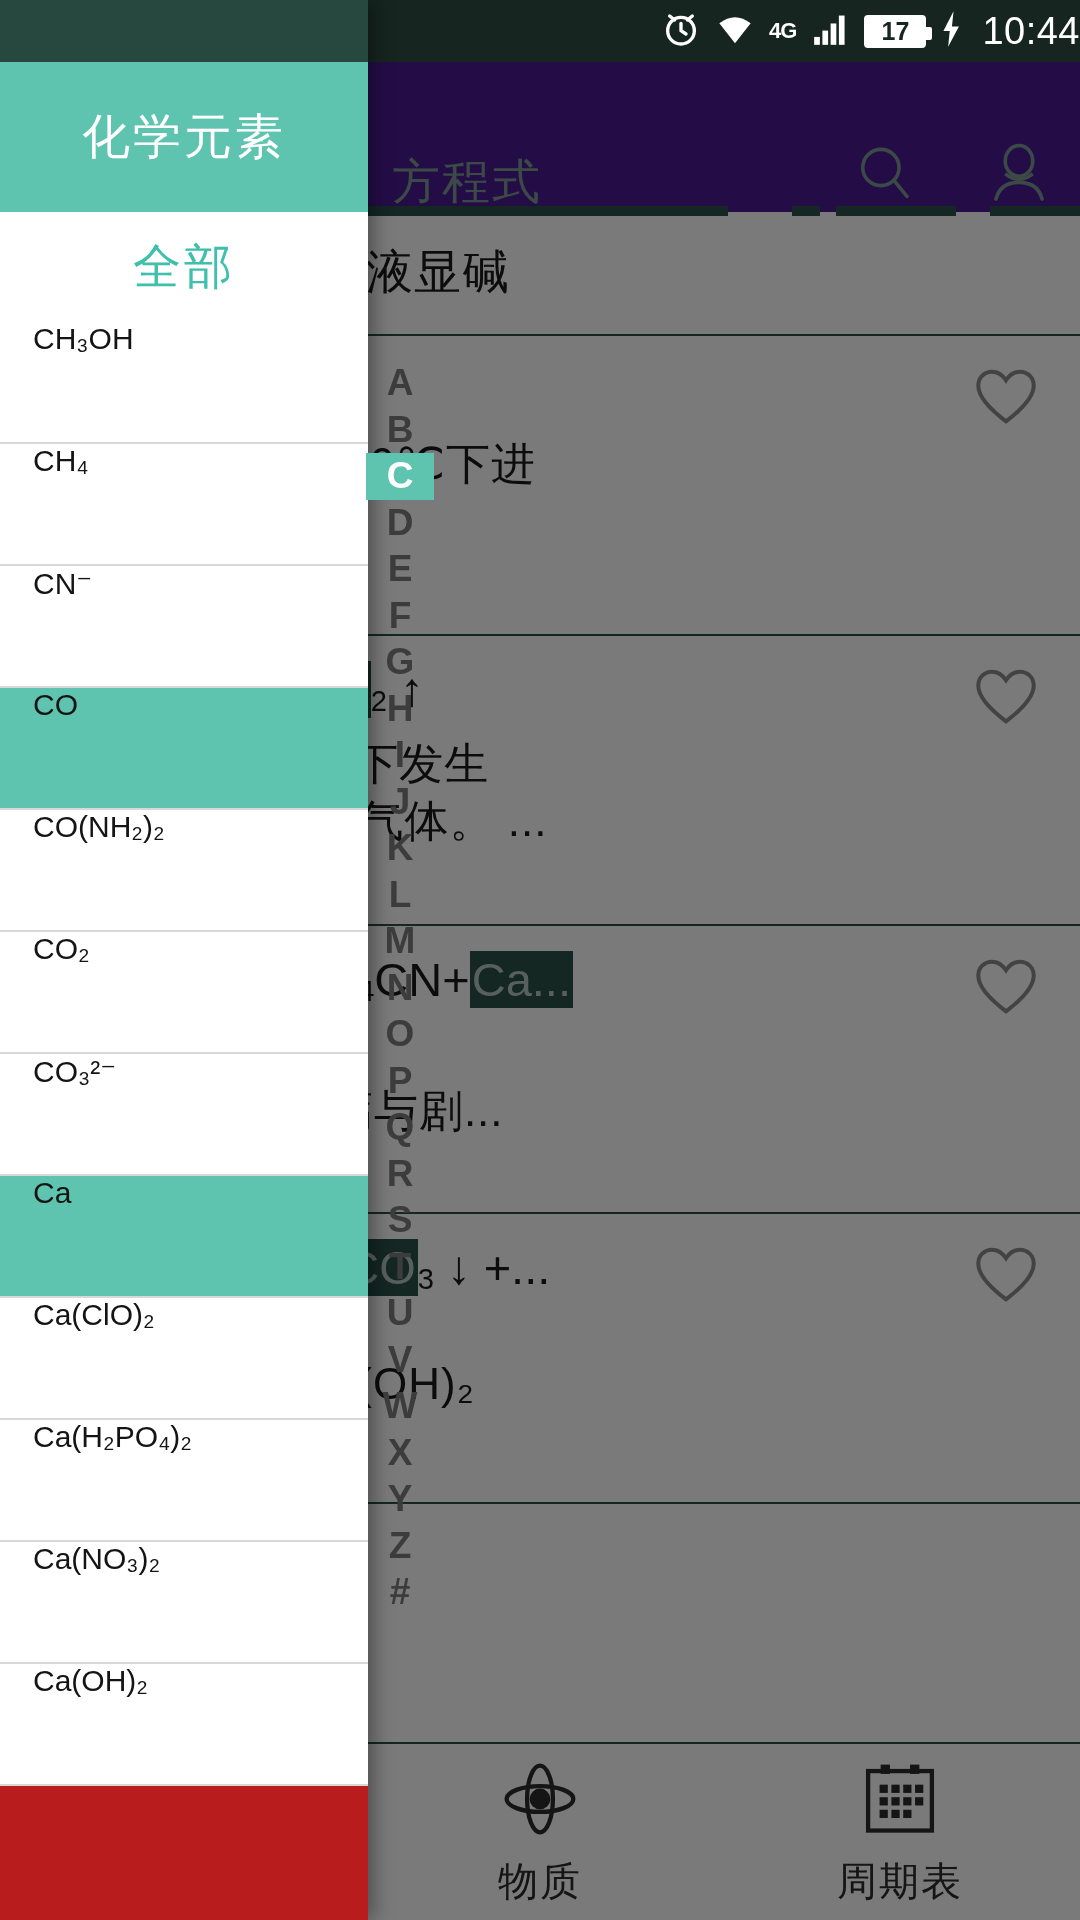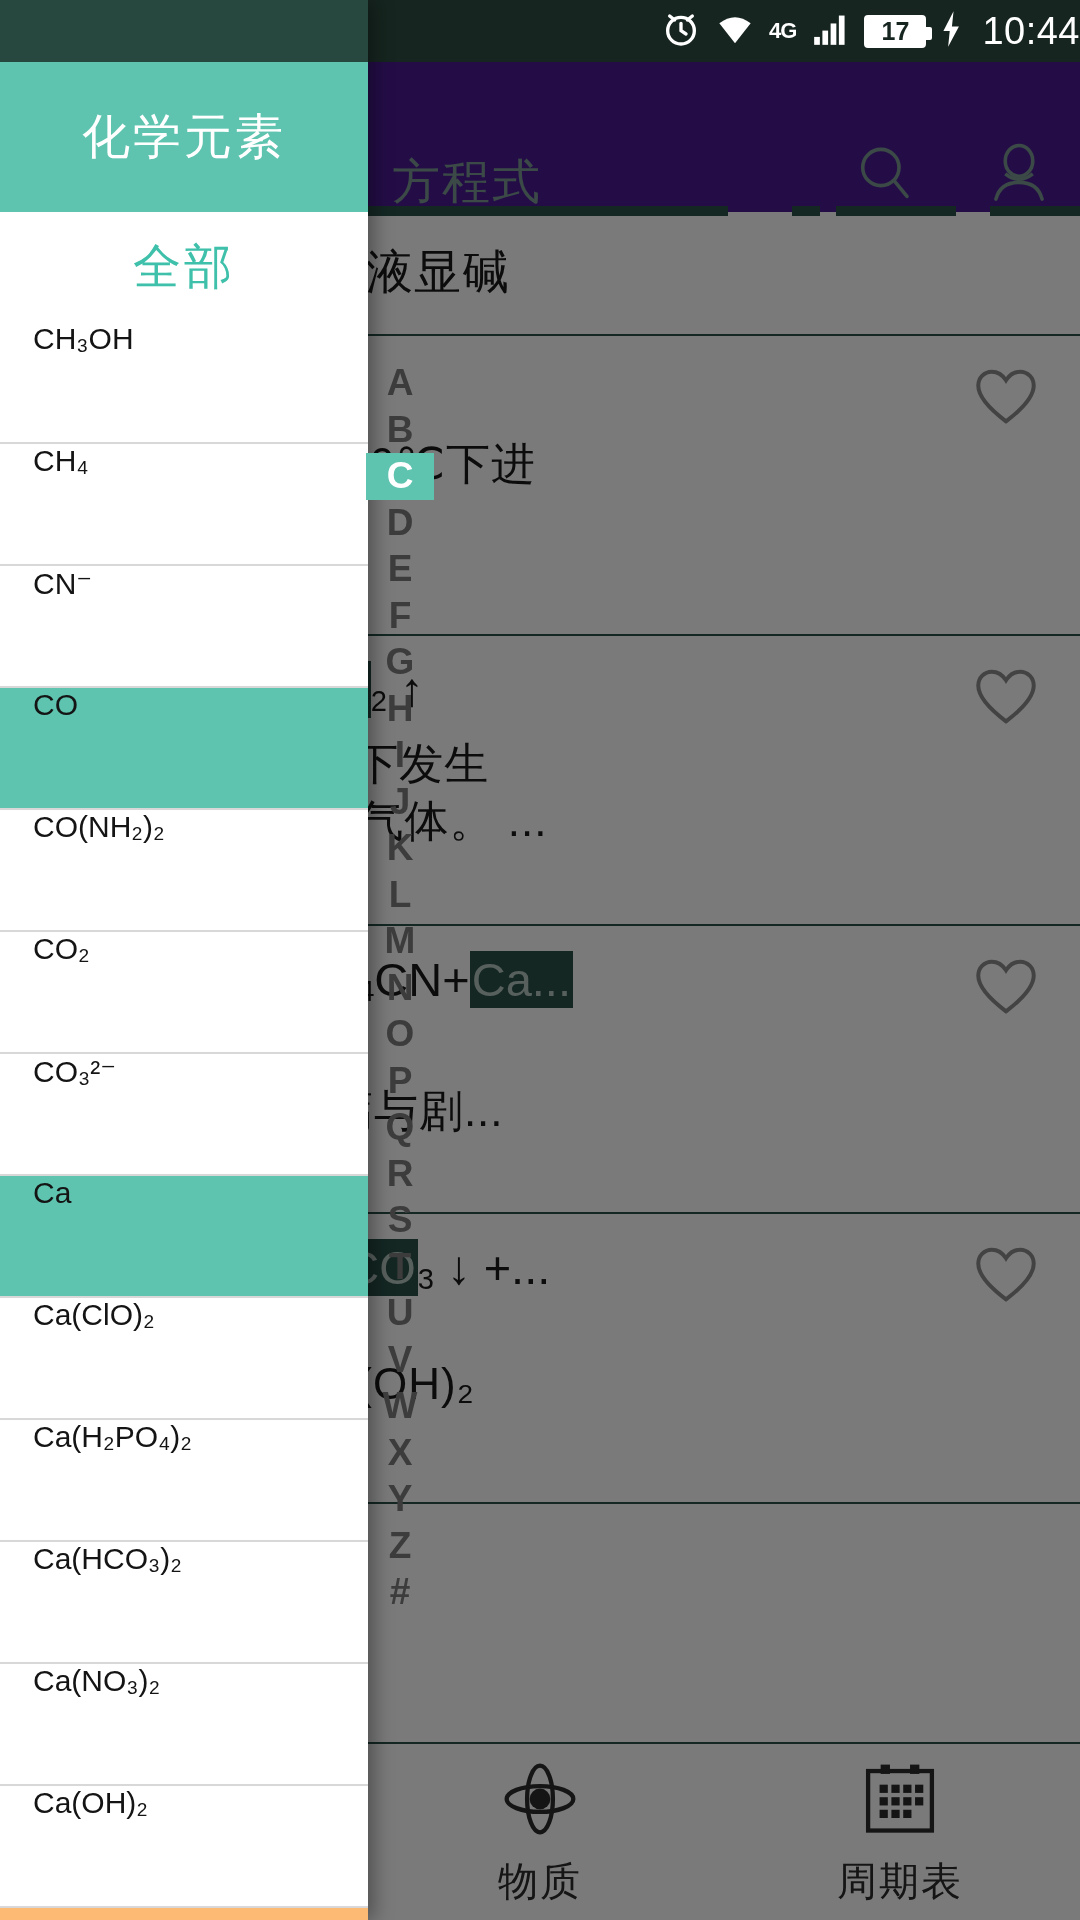--- a/index.html
+++ b/index.html
@@ -73,21 +73,21 @@
   }
   .navitem{flex:1;display:flex;flex-direction:column;align-items:center;justify-content:center;gap:8px;}
   .navlabel{font-size:40px;color:#2d2d2d;letter-spacing:2px;}
 
   
   .scrim{position:absolute;left:0;top:62px;width:1080px;height:1858px;background:rgba(0,0,0,0.52);}
 
   
   .drawer{
     position:absolute;left:0;top:0;width:368px;height:1920px;
-    background:#fdba74;overflow:hidden;
+    background:#b91c1c;overflow:hidden;
     box-shadow:6px 0 18px rgba(0,0,0,.35);
   }
   .drawer-status{height:62px;background:#27483f;}
   .drawer-header{
     height:150px;background:#5ec4b0;
     display:flex;align-items:center;justify-content:center;
   }
   .drawer-title{font-size:48px;color:#ffffff;letter-spacing:3px;}
   .drawer-all{
     height:110px;display:flex;align-items:center;justify-content:center;
@@ -316,23 +316,20 @@
           <span>CO₃²⁻</span>
         </div>
       <div class="ditem sel">
           <span>Ca</span>
         </div>
       <div class="ditem">
           <span>Ca(ClO)₂</span>
         </div>
       <div class="ditem">
           <span>Ca(H₂PO₄)₂</span>
-        </div>
-      <div class="ditem">
-          <span>Ca(HCO₃)₂</span>
         </div>
       <div class="ditem">
           <span>Ca(NO₃)₂</span>
         </div>
       <div class="ditem">
           <span>Ca(OH)₂</span>
         </div>
     </div>
   </div>
 

